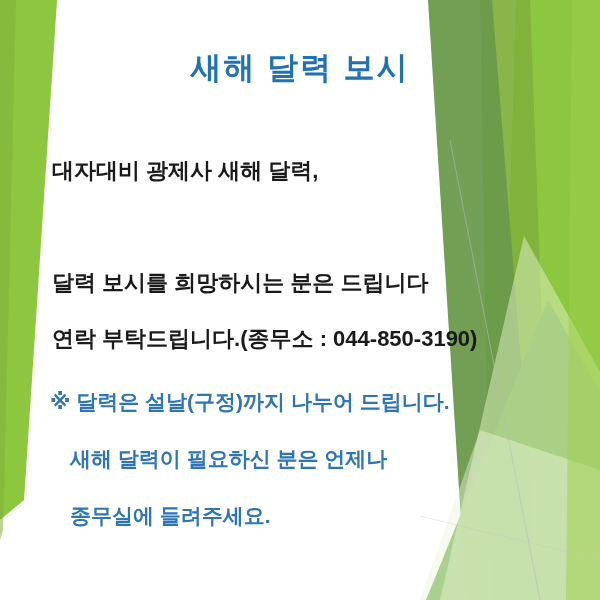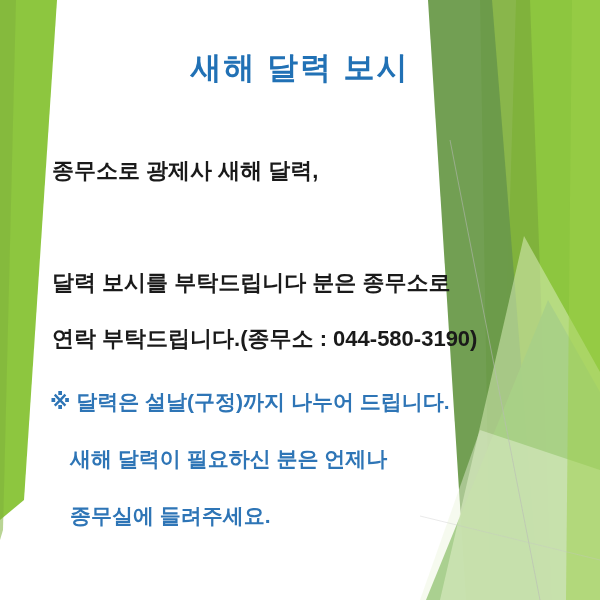--- a/index.html
+++ b/index.html
@@ -94,22 +94,22 @@
     <polygon points="60,430 180,470 180,600 0,600" fill="#ecf5dc" opacity="0.45"></polygon>
     <polygon points="152,0 180,0 180,600 146,600" fill="#9ed04a" opacity="0.5"></polygon>
     <line x1="30" y1="140" x2="120" y2="600" stroke="#b9b9b9" stroke-width="0.7" opacity="0.8"></line>
     <line x1="0" y1="516" x2="180" y2="560" stroke="#c4c4c4" stroke-width="0.6" opacity="0.6"></line>
   </svg>
 
   <div id="content">
 
     <div id="title">새해 달력 보시</div>
 
-    <div class="body-line bl1">종무소로 광제사 새해 달력,</div>
-    <div class="body-line bl3">달력 보시를 부탁드립니다 분은 종무소로</div>
-    <div class="body-line bl4">연락 부탁드립니다.(종무소 : 044-580-3190)</div>
+    <div class="body-line bl1">대자대비 광제사 새해 달력,</div>
+    <div class="body-line bl3">달력 보시를 희망하시는 분은 드립니다</div>
+    <div class="body-line bl4">연락 부탁드립니다.(종무소 : 044-850-3190)</div>
 
     <div class="note-line nl2">새해 달력이 필요하신 분은 언제나</div>
     <div class="note-line nl1">※ 달력은 설날(구정)까지 나누어 드립니다.</div>
     <div class="note-line nl3">종무실에 들려주세요.</div>
 
   </div>
 </div>
 
 </body></html>

